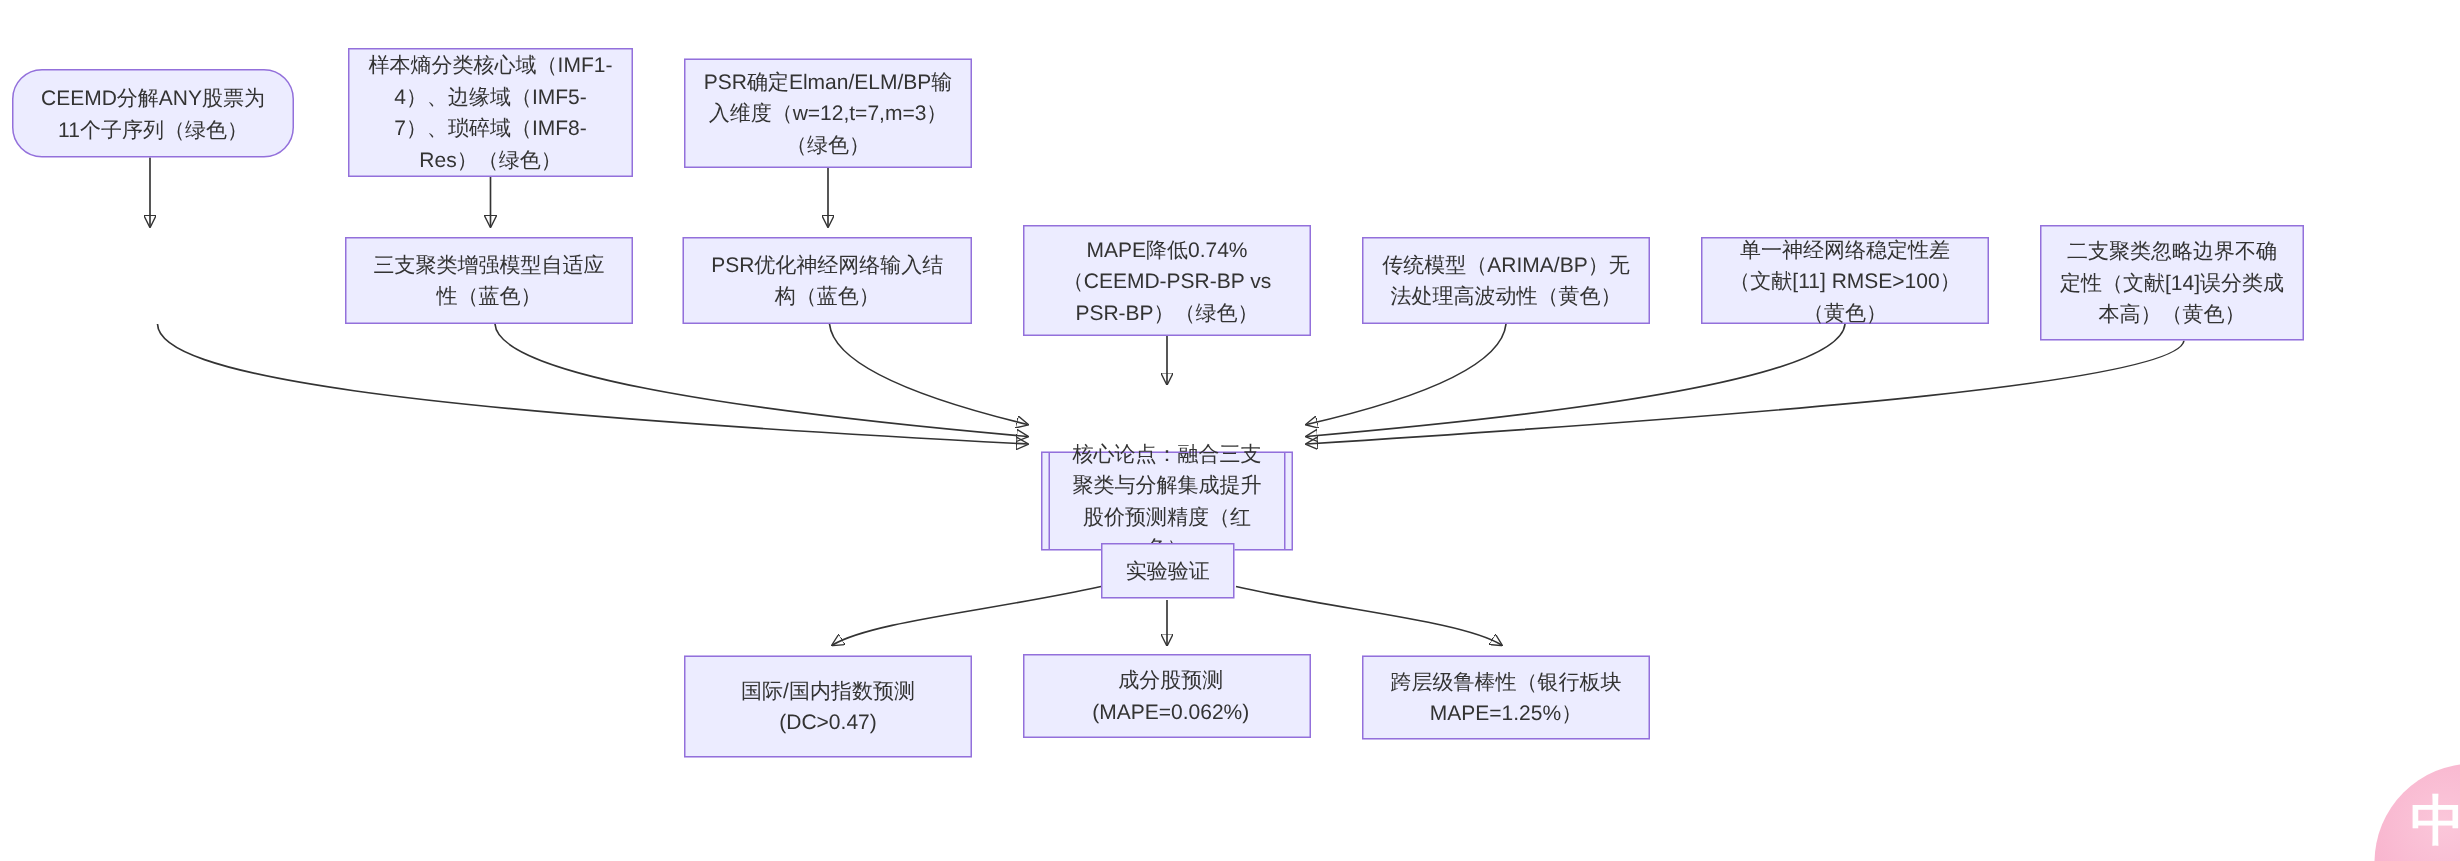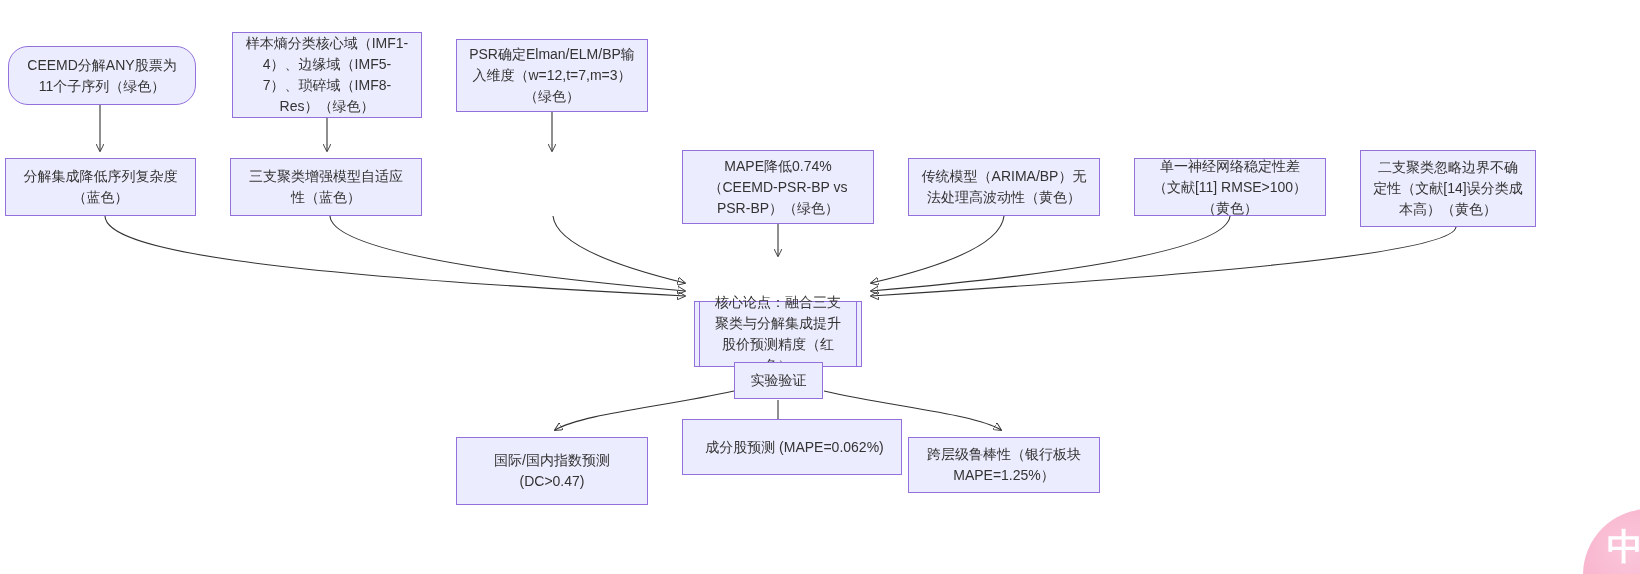--- a/index.html
+++ b/index.html
@@ -93,25 +93,25 @@
   <div class="node" style="left:8px; top:46px; width:188px; height:59px;border-radius:20px;">
     <span class="lbl">CEEMD分解ANY股票为11个子序列（绿色）</span>
   </div>
   <div class="node" style="left:232px; top:32px; width:190px; height:86px;">
     <span class="lbl">样本熵分类核心域（IMF1-4）、边缘域（IMF5-7）、琐碎域（IMF8-Res）（绿色）</span>
   </div>
   <div class="node" style="left:456px; top:39px; width:192px; height:73px;">
     <span class="lbl">PSR确定Elman/ELM/BP输入维度（w=12,t=7,m=3）（绿色）</span>
   </div>
 
-  <div class="node" style="left:5px; top:158px; width:191px; height:58px;">
-    <span class="lbl">分解集成降低序列复杂度（蓝色）</span>
-  </div>
   <div class="node" style="left:230px; top:158px; width:192px; height:58px;">
     <span class="lbl">三支聚类增强模型自适应性（蓝色）</span>
+  </div>
+  <div class="node" style="left:455px; top:158px; width:193px; height:58px;">
+    <span class="lbl">PSR优化神经网络输入结构（蓝色）</span>
   </div>
   <div class="node" style="left:682px; top:150px; width:192px; height:74px;">
     <span class="lbl">MAPE降低0.74%（CEEMD-PSR-BP vs PSR-BP）（绿色）</span>
   </div>
   <div class="node" style="left:908px; top:158px; width:192px; height:58px;">
     <span class="lbl">传统模型（ARIMA/BP）无法处理高波动性（黄色）</span>
   </div>
   <div class="node" style="left:1134px; top:158px; width:192px; height:58px;">
     <span class="lbl">单一神经网络稳定性差（文献[11] RMSE&gt;100）（黄色）</span>
   </div>
@@ -123,21 +123,21 @@
     <span class="lbl">核心论点：融合三支聚类与分解集成提升股价预测精度（红色）</span>
   </div>
 
   <div class="node" style="left:734px; top:362px; width:89px; height:37px;">
     <span class="lbl">实验验证</span>
   </div>
 
   <div class="node" style="left:456px; top:437px; width:192px; height:68px;">
     <span class="lbl">国际/国内指数预测 (DC&gt;0.47)</span>
   </div>
-  <div class="node" style="left:682px; top:419px; width:220px; height:56px;padding-left:17px;">
+  <div class="node" style="left:682px; top:436px; width:192px; height:56px;padding-left:17px;">
     <span class="lbl">成分股预测 (MAPE=0.062%)</span>
   </div>
   <div class="node" style="left:908px; top:437px; width:192px; height:56px;">
     <span class="lbl">跨层级鲁棒性（银行板块 MAPE=1.25%）</span>
   </div>
 
   <button class="float-btn">
     <span class="glyph">中A</span>
   </button>
 

